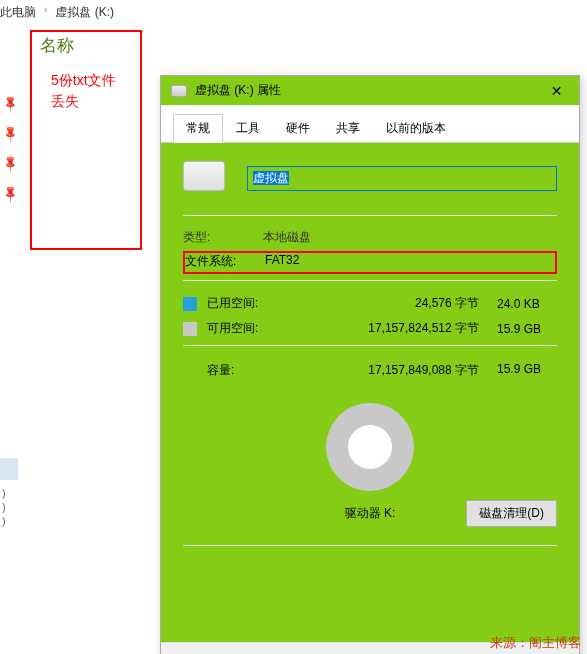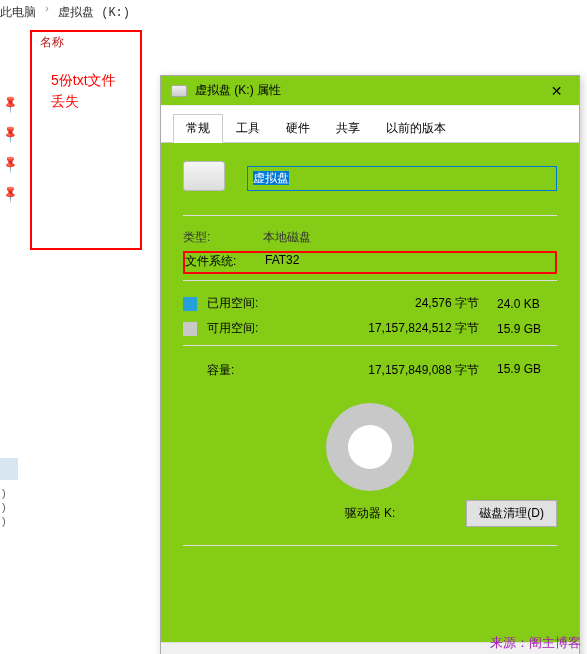--- a/index.html
+++ b/index.html
@@ -1,25 +1,25 @@
 <!DOCTYPE html>
 <html><head>
 <meta charset="utf-8">
 <style>
   * { box-sizing: border-box; margin: 0; padding: 0; }
   body { font-family: "Microsoft YaHei", "Segoe UI", sans-serif; font-size: 12px; width: 587px; height: 654px; background: #fff; position: relative; overflow: hidden; }
   
-  .breadcrumb { padding: 4px 0 4px 0; display: flex; align-items: flex-start; font-size: 12px; color: #333; font-family: Liberation Mono, monospace; }
+  .breadcrumb { padding: 4px 0 4px 0; display: flex; align-items: flex-start; font-size: 12px; color: #333; }
   .breadcrumb .chevron { margin: 0 8px; color: #888; font-size: 10px; }
 
   .explorer-bg { position: absolute; top: 22px; left: 0; width: 160px; height: 620px; background: #fff; }
   .explorer-left { position: absolute; left: 0; top: 95px; width: 18px; }
   .pin { color: #999; font-size: 12px; padding: 4px 4px; transform: rotate(-45deg); display: block; margin-bottom: 8px; }
   
-  .col-header { position: absolute; top: 34px; left: 40px; color: #b91c1c; font-size: 12px; }
+  .col-header { position: absolute; top: 34px; left: 40px; color: #4d7c0f; font-size: 17px; }
   
   .red-box { position: absolute; top: 30px; left: 30px; width: 112px; height: 220px; border: 2px solid #f00; }
   .annotation { position: absolute; top: 70px; left: 51px; color: #f00; font-size: 14px; line-height: 1.5; }
   
   .dialog { position: absolute; top: 30px; left: 160px; width: 420px; height: 620px; background: #84cc16; border: 1px solid #aaa; box-shadow: 2px 2px 8px rgba(0,0,0,0.2); display: flex; flex-direction: column; margin-top: 45px; }
   .titlebar { height: 30px; display: flex; align-items: center; padding: 0 0 0 10px; border-bottom: 1px solid #eee; }
   .titlebar .drive-icon { width: 16px; height: 12px; background: linear-gradient(#eee,#ccc); border: 1px solid #aaa; border-radius: 2px; margin-right: 8px; }
   .titlebar .title { flex: 1; font-size: 12px; }
   .titlebar .close { width: 45px; height: 30px; display: flex; align-items: center; justify-content: center; font-size: 14px; }
 
@@ -61,21 +61,21 @@
   .pie::after { content: ""; position: absolute; top: 22px; left: 22px; width: 44px; height: 44px; background: #fff; border-radius: 50%; }
   .drv-label { margin-top: 14px; font-size: 12px; }
 
   .cleanup-row { display: flex; justify-content: flex-end; margin-top: -22px; }
   .btn { min-width: 80px; padding: 4px 12px; font-size: 12px; background: #e1e1e1; border: 1px solid #adadad; cursor: default; font-family: inherit; }
 
   .dlg-buttons { display: flex; gap: 16px; padding: 12px 14px; border-top: 1px solid #ddd; background: #f0f0f0; }
   .dlg-buttons .btn { min-width: 82px; padding: 4px 8px; }
   .dlg-buttons .btn.primary { border: 1px solid #0078d7; }
 
-  .watermark { position: absolute; bottom: 2px; right: 6px; color: #a21caf; font-size: 13px; font-family: SimSun, serif; }
+  .watermark { position: absolute; bottom: 2px; right: 6px; color: #c2410c; font-size: 13px; font-family: SimSun, serif; }
   
   .left-selection { position: absolute; left: 0; top: 458px; width: 18px; height: 22px; background: #d8e6f2; }
   .left-dots { position: absolute; left: 2px; top: 486px; color: #666; }
   .left-dots div { line-height: 14px; font-size: 11px; }
 </style>
 </head>
 <body>
 
 <div class="breadcrumb">
   <span>此电脑</span>

